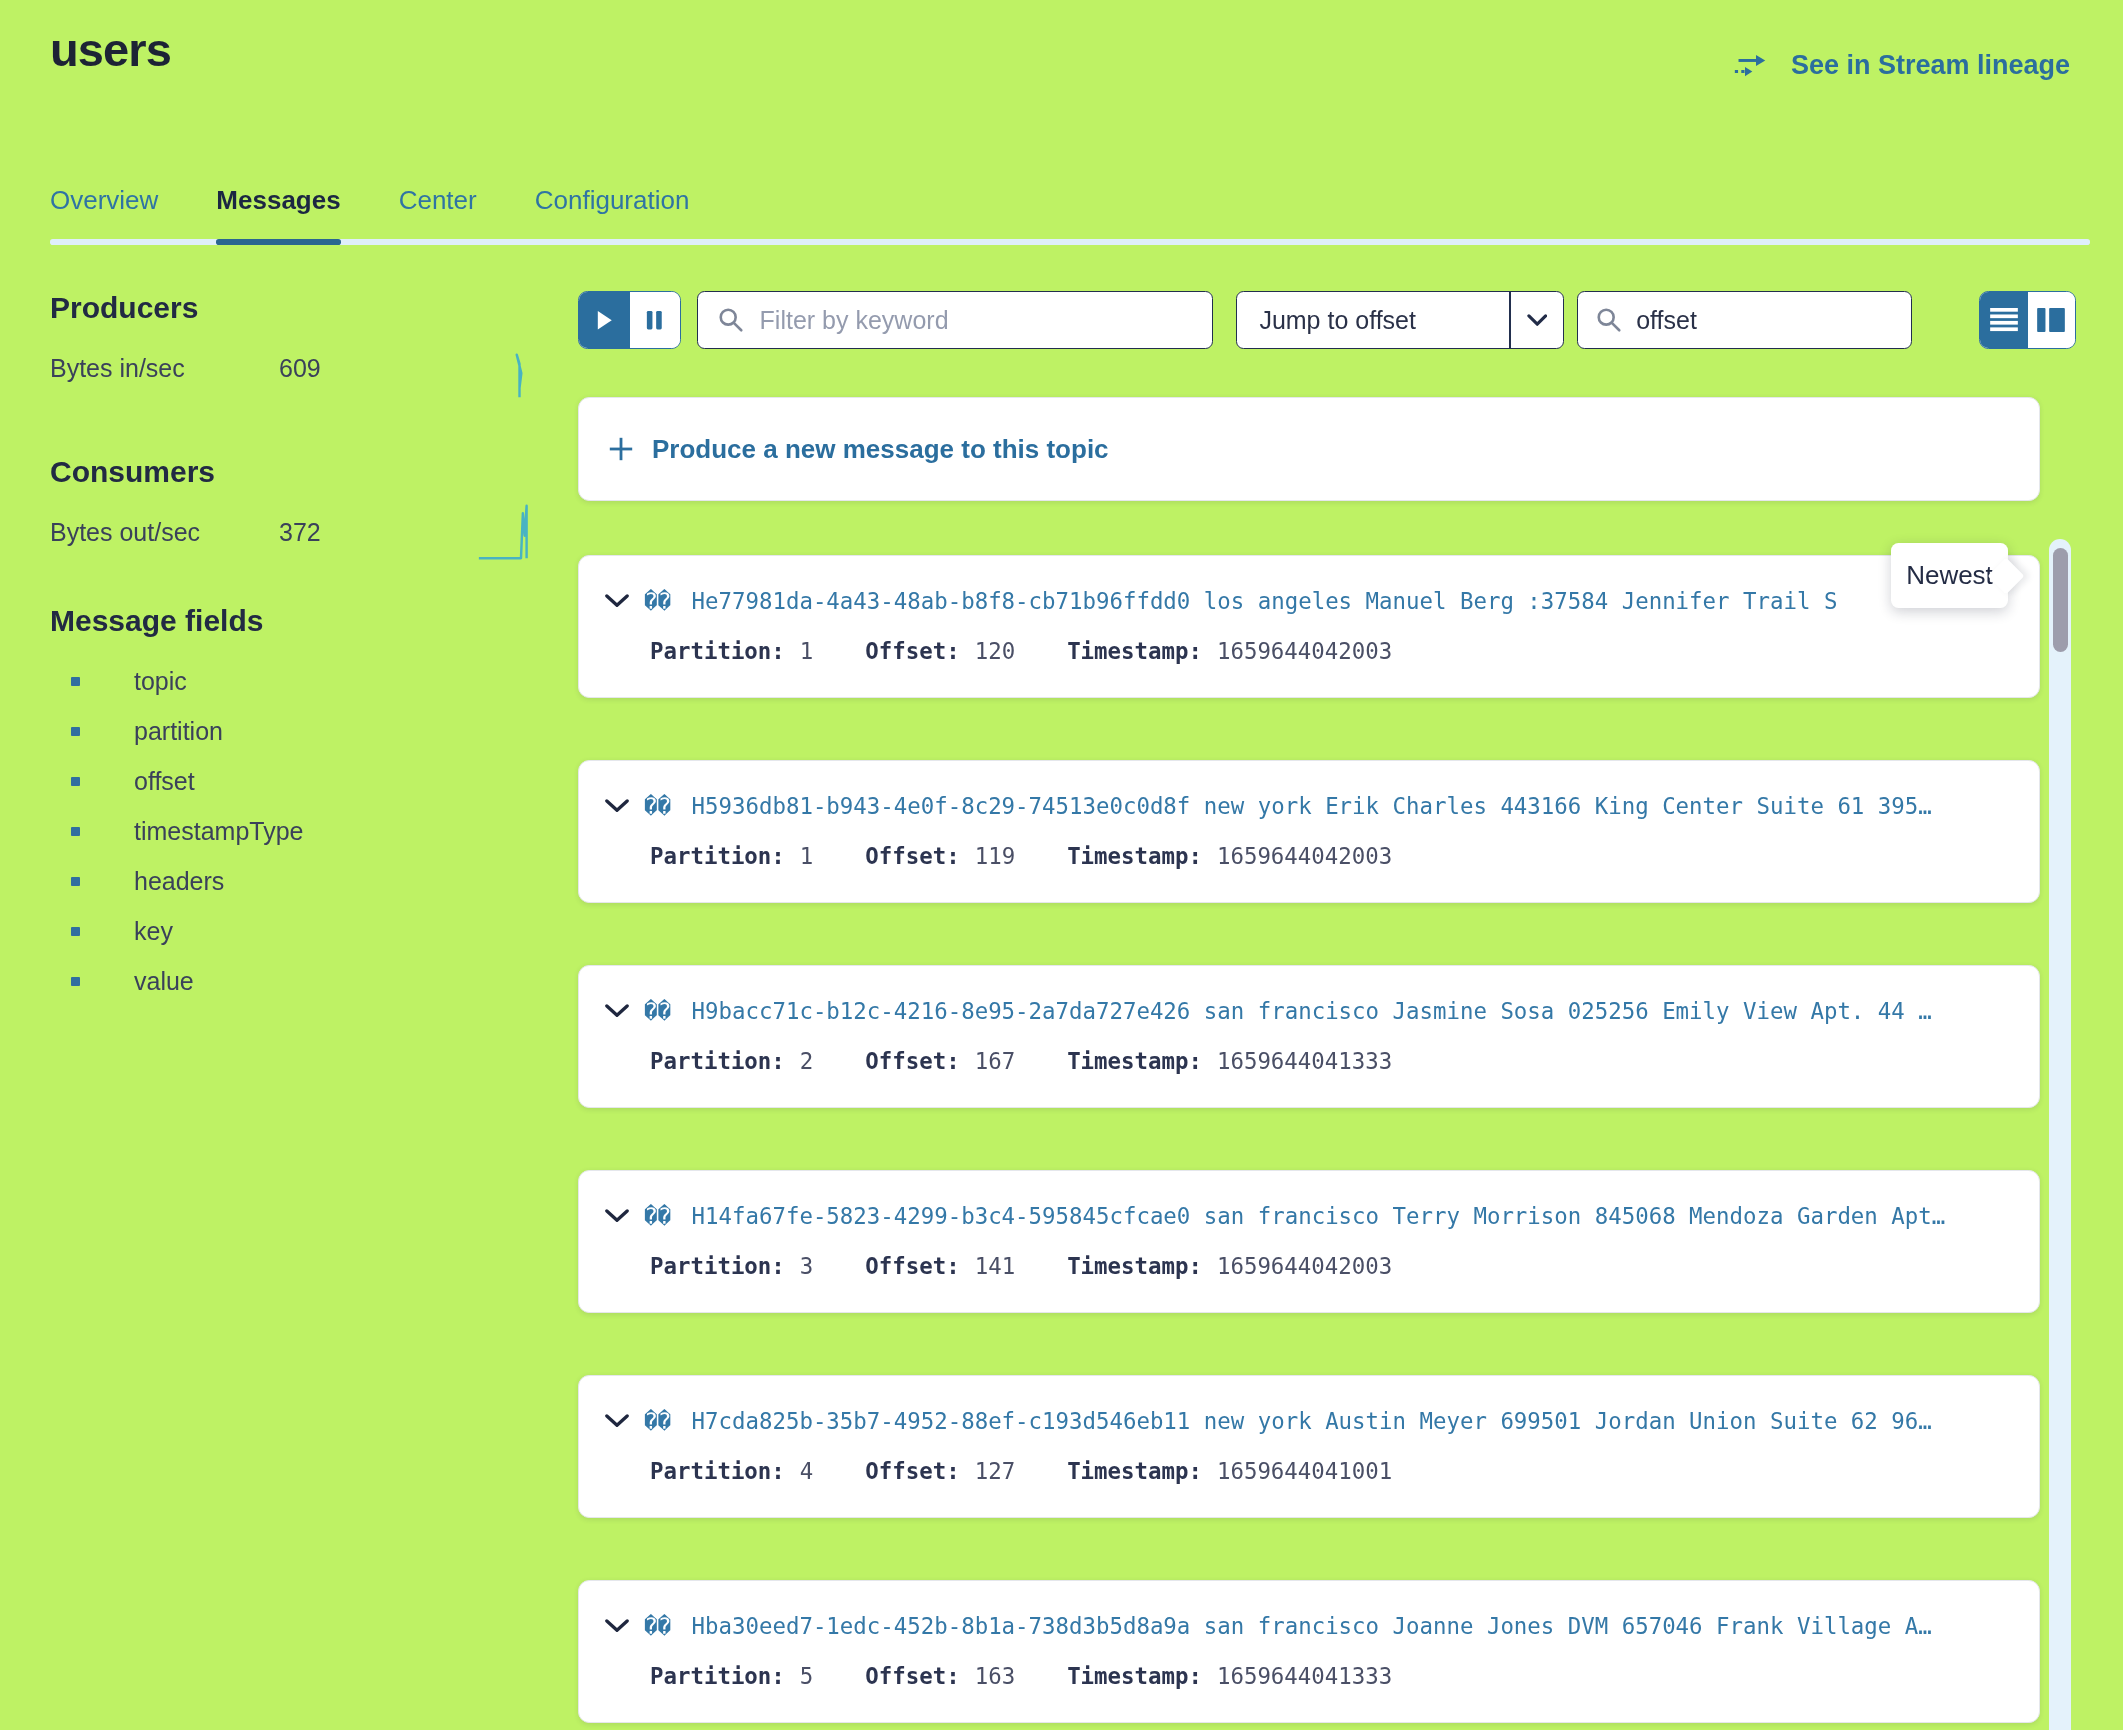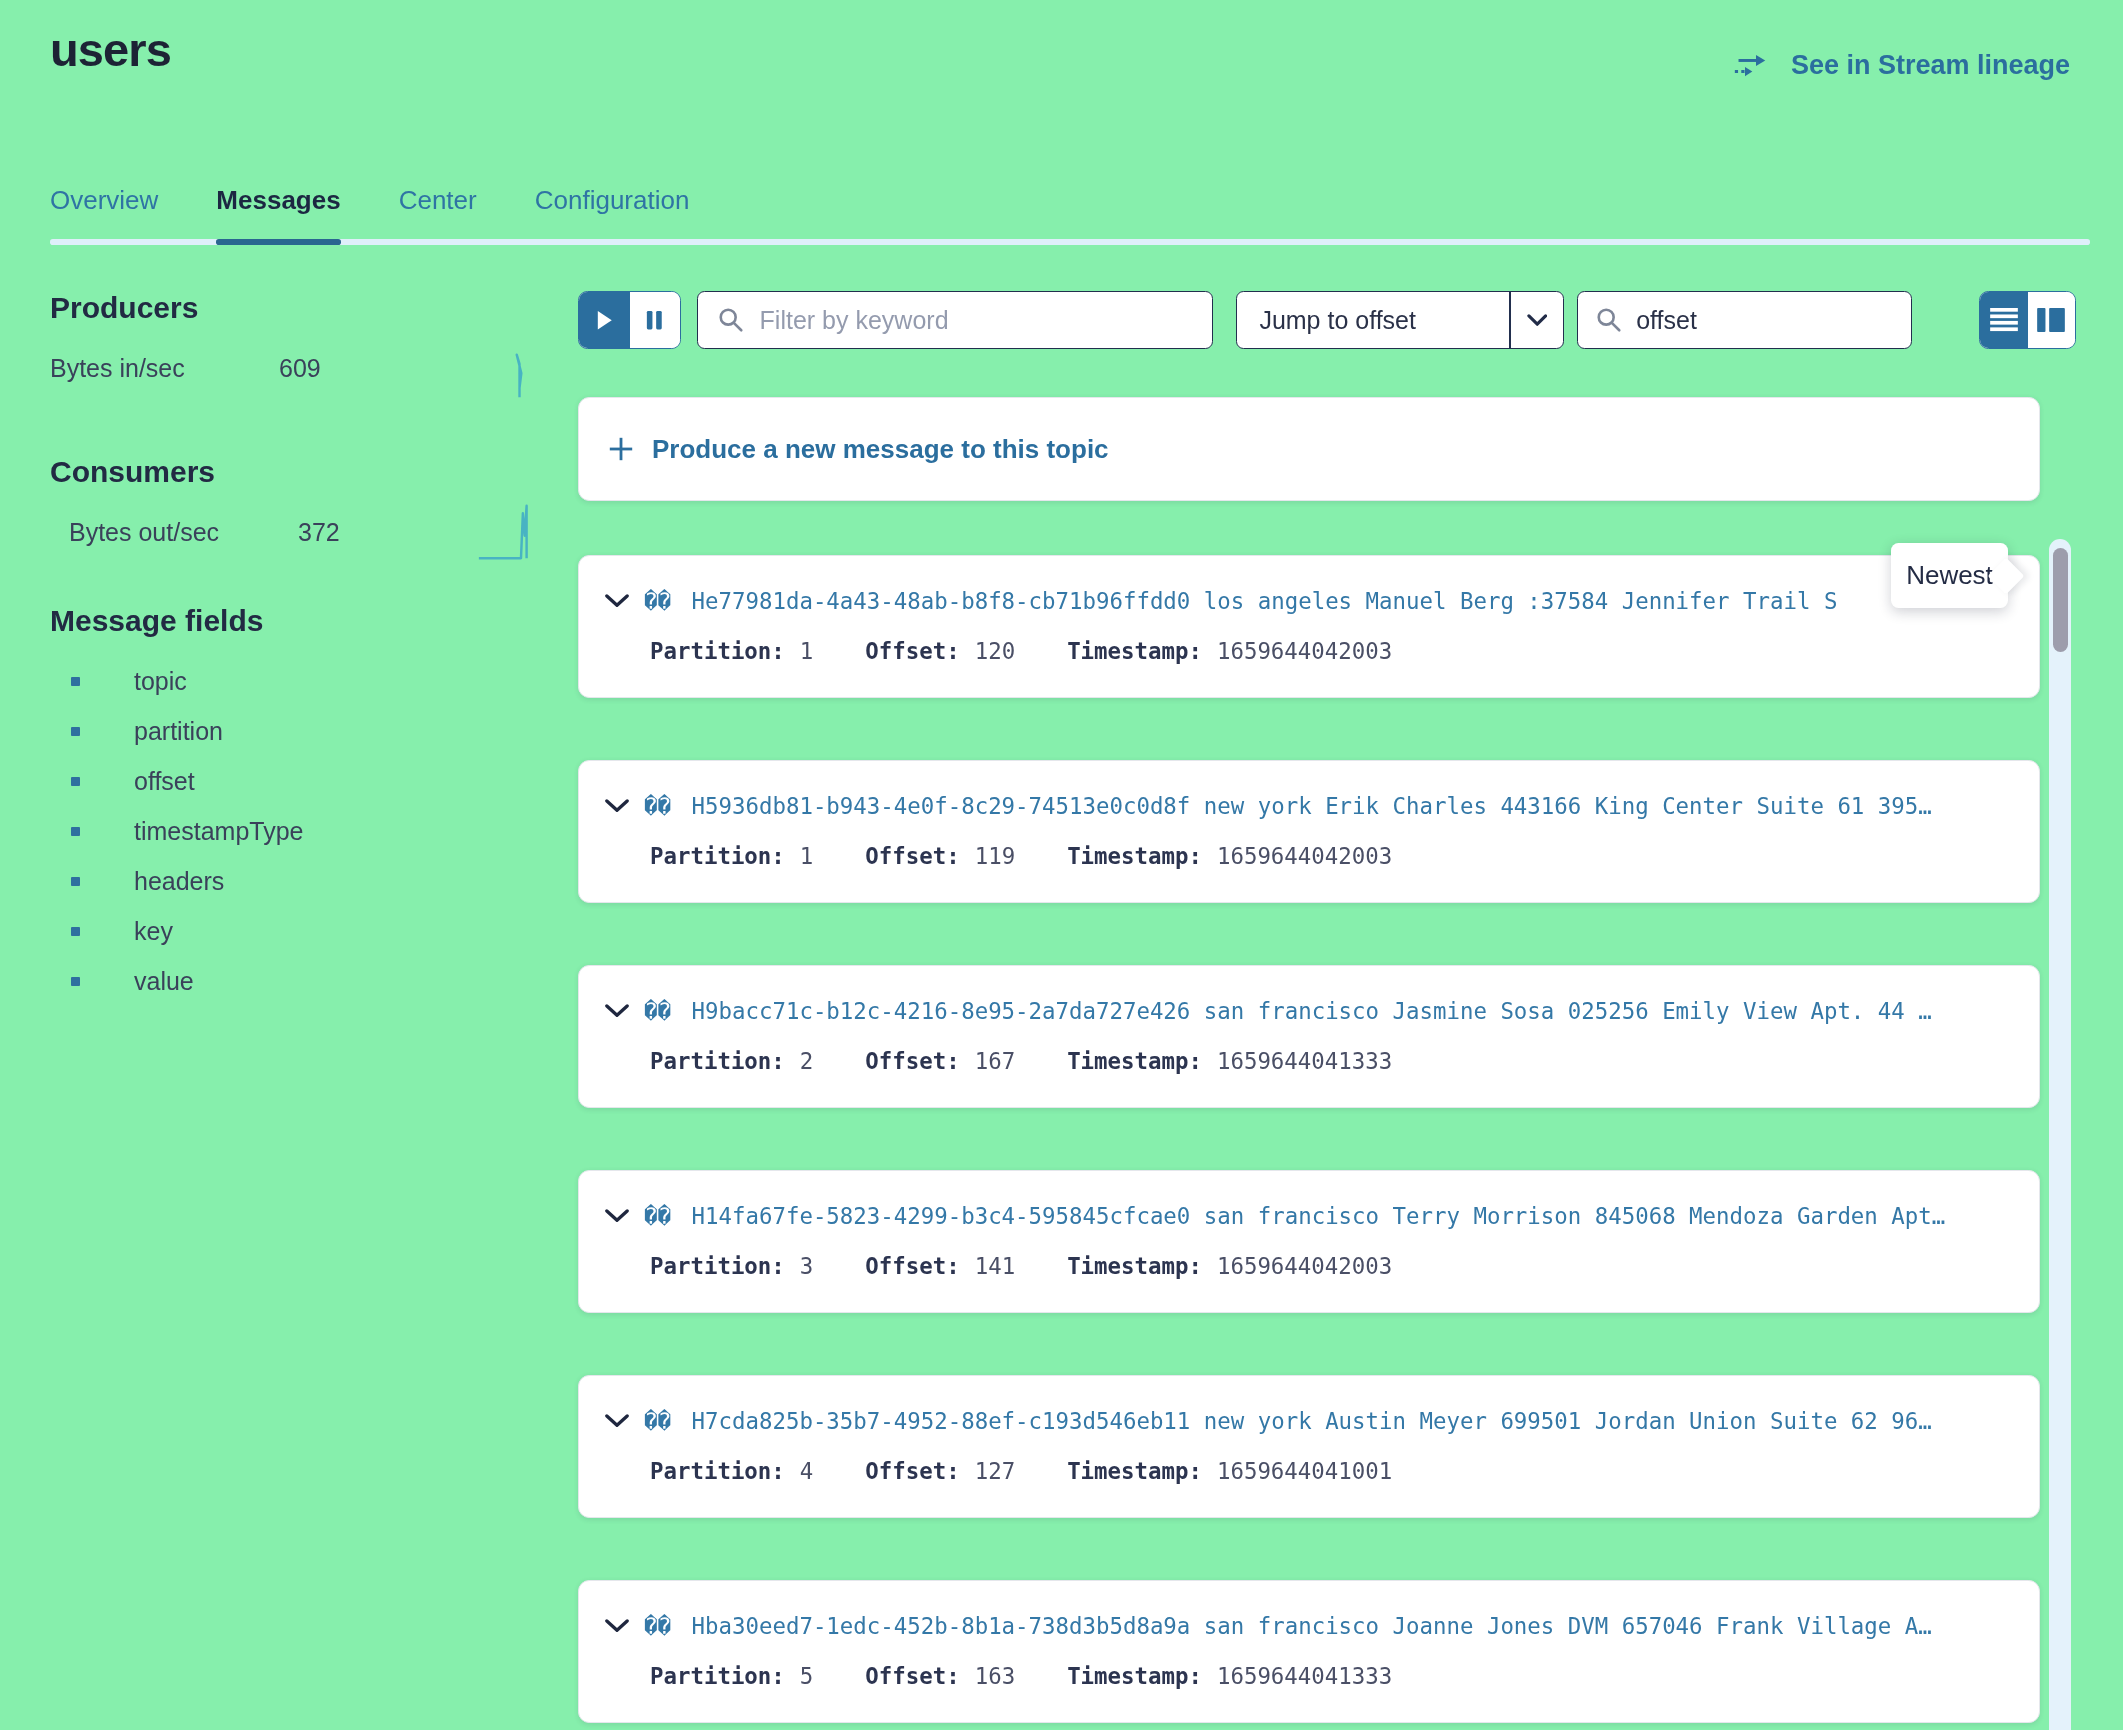--- a/index.html
+++ b/index.html
@@ -1,16 +1,16 @@
 <!DOCTYPE html>
 <html style="font-size:15px"><head>
 <meta charset="utf-8">
 <style>
   html,body{margin:0;padding:0;background:#ffffff;}
-  .screen{position:relative;width:2124px;height:1730px;background:#86efac;overflow:hidden;
+  .screen{position:relative;width:2124px;height:1730px;background:#bef264;overflow:hidden;
           font-family:"Liberation Sans",sans-serif;color:#242c45;}
 
   
   .page-title{position:absolute;left:50px;top:22.4px;font-size:47px;font-weight:800;
               letter-spacing:-0.9px;color:#1d2335;}
   .lineage-link{position:absolute;right:54px;top:50px;display:flex;align-items:center;gap:23px;
                 color:#2b6e9e;font-size:27px;font-weight:600;cursor:pointer;}
 
   
   .tabs{position:absolute;left:50px;right:34px;top:185px;height:60px;display:flex;gap:58px;}
@@ -123,21 +123,21 @@
       <span>Bytes in/sec</span>
       <span class="metric-value">609</span>
     </div>
     <span class="sparkline" style="left:461px;top:60px;">
       <svg width="17" height="50" viewBox="0 0 18 54">
         <polyline points="9,50 9,14 6,4 11,24 9,40" fill="none" stroke="#48b3c3" stroke-width="2.6" stroke-linejoin="round"></polyline>
       </svg>
     </span>
 
     <div class="side-heading" style="top:164px;">Consumers</div>
-    <div class="metric-row" style="top:227px;margin-left:19px;">
+    <div class="metric-row" style="top:227px;">
       <span>Bytes out/sec</span>
       <span class="metric-value">372</span>
     </div>
     <span class="sparkline" style="left:427px;top:211px;">
       <svg width="73" height="60" viewBox="0 0 78 64">
         <polyline points="2,60 47,60 49,12 51,36 53,4 53,60" fill="none" stroke="#48b3c3" stroke-width="2.6" stroke-linejoin="round"></polyline>
       </svg>
     </span>
 
     <div class="side-heading" style="top:313px;">Message fields</div>

